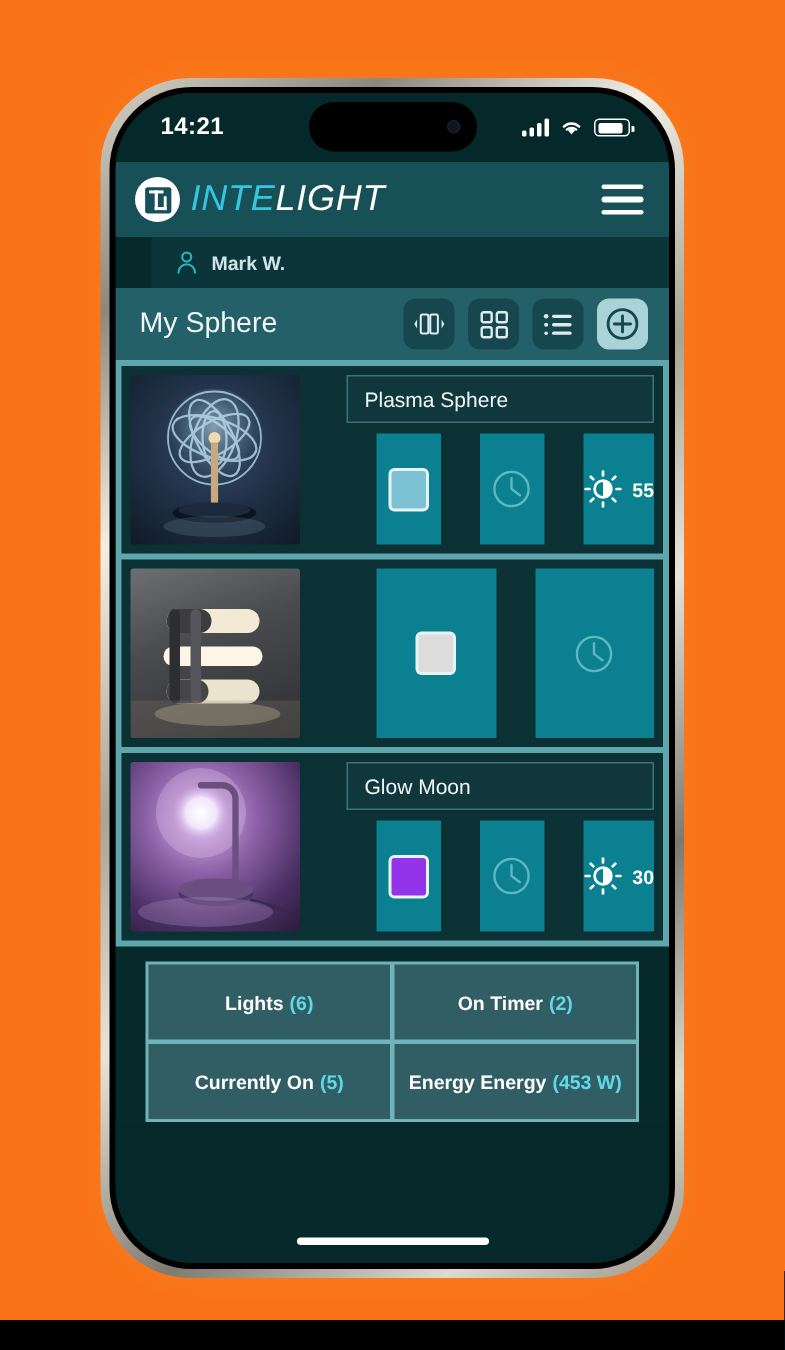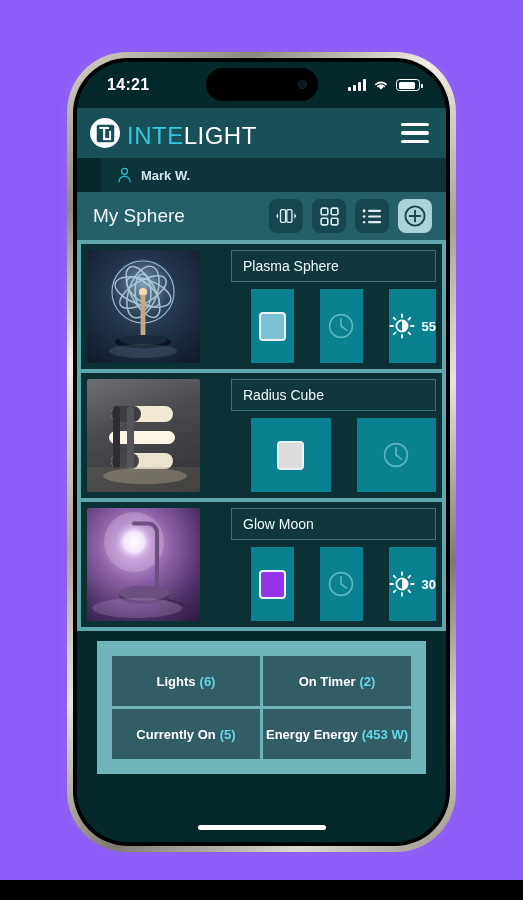--- a/index.html
+++ b/index.html
@@ -2,21 +2,21 @@
 <html><head>
 <meta charset="utf-8">
 <style>
   * { box-sizing: border-box; margin: 0; padding: 0; }
   html, body {
     width: 523px; height: 900px;
     background: #000000;
     font-family: "Liberation Sans", sans-serif;
     overflow: hidden;
   }
-  .stage { position: relative; width: 523px; height: 880px; background: #8b5cf6; }
+  .stage { position: relative; width: 523px; height: 880px; background: #f97316; }
 
   
   .phone-frame {
     position: absolute; left: 67px; top: 52px;
     width: 389px; height: 800px;
     border-radius: 60px;
     background: linear-gradient(140deg,#d9d4c8 0%,#8d887c 14%,#f2efe6 28%,#a9a396 44%,#e8e4da 58%,#7e7a70 74%,#ded9cd 88%,#9a958a 100%);
     padding: 6px;
     box-shadow: 0 0 24px rgba(255,255,255,0.06);
   }
@@ -57,21 +57,21 @@
     display: flex; align-items: center; justify-content: flex-end; padding-right: 11px;
   }
   .island-lens { width: 9px; height: 9px; border-radius: 50%; background: #10161f; box-shadow: inset 0 0 2px #243044; }
 
   
   .app-header {
     flex: 0 0 50px; background: #175057;
     display: flex; align-items: center; justify-content: space-between;
     padding: 0 17px 0 13px;
   }
-  .brand { display: flex; align-items: flex-end; gap: 7px; }
+  .brand { display: flex; align-items: center; gap: 7px; font-style: italic; }
   .brand-badge {
     width: 30px; height: 30px; border-radius: 50%; background: #ffffff;
     display: flex; align-items: center; justify-content: center; position: relative;
   }
   .brand-badge svg { display:block; }
   .brand-text { font-size: 24px; letter-spacing: .5px; line-height:1; font-weight: 400; }
   .brand-text .t1 { color: #35c6e0; }
   .brand-text .t2 { color: #ffffff; }
   .hamburger { display: flex; flex-direction: column; gap: 5px; cursor: pointer; padding: 4px 0; }
   .hamburger i { display:block; width: 28px; height: 3.5px; background: #fff; border-radius: 2px; }
@@ -117,21 +117,21 @@
   .btn-row { display: flex; gap: 6px; flex: 1; }
   .ctl-btn {
     flex: 1; background: #0b8090; display: flex; align-items: center;
     justify-content: center; gap: 7px; cursor: pointer; margin-left: 20px;
   }
   .swatch { width: 27px; height: 29px; border-radius: 4px; border: 2px solid #eaf3f4; }
   .bright-val { color: #ffffff; font-size: 13px; font-weight: 700; }
 
   
   .stats {
-    margin: 10px 20px 0; background: #6fb4b9; padding: 15px;
+    margin: 10px 20px 0; background: #6fb4b9; padding: 2px;
     display: grid; grid-template-columns: 1fr 1fr; gap: 3px;
   }
   .stat {
     background: #315e64; height: 50px;
     display: flex; align-items: center; justify-content: center;
     font-size: 13px; font-weight: 700; color: #ffffff; gap: 4px;
   }
   .stat .val { color: #62d7e6; font-weight: 700; }
 
   .filler { flex: 1; background: #05282b; position: relative; }
@@ -317,21 +317,20 @@
             <rect x="24" y="74" width="62" height="16" rx="8" fill="#ece3cf"></rect>
             <rect x="24" y="74" width="28" height="16" rx="8" fill="#46454a"></rect>
             <rect x="26" y="27" width="7" height="63" rx="3.5" fill="#2e2d31"></rect>
             <rect x="40" y="27" width="7" height="63" rx="3.5" fill="#55545a"></rect>
           </g>
           <ellipse cx="58" cy="97" rx="42" ry="8" fill="#d9c9a4" opacity=".34"></ellipse>
           <rect x="0" y="88" width="113" height="25" fill="#8d8573" opacity=".22"></rect>
         </svg>
       </div>
       <div class="ctl-col">
-        <div class="name-field">Radius Cube</div>
         <div class="btn-row">
           <div class="ctl-btn">
             <span class="swatch" style="background:#dcdcdc"></span>
           </div>
           <div class="ctl-btn">
             <svg width="28" height="28" viewBox="0 0 28 28">
               <circle cx="14" cy="14" r="11.4" stroke="#5fb7c2" stroke-width="1.6" fill="none"></circle>
               <path d="M14 6.8 V14 l5.6 4.2" stroke="#5fb7c2" stroke-width="1.6" fill="none" stroke-linecap="round"></path>
             </svg>
           </div>

